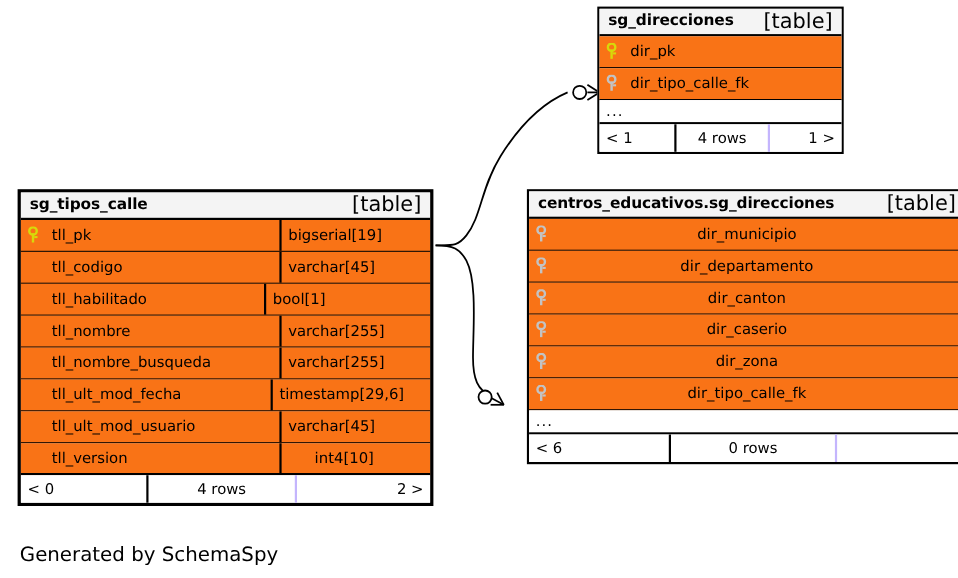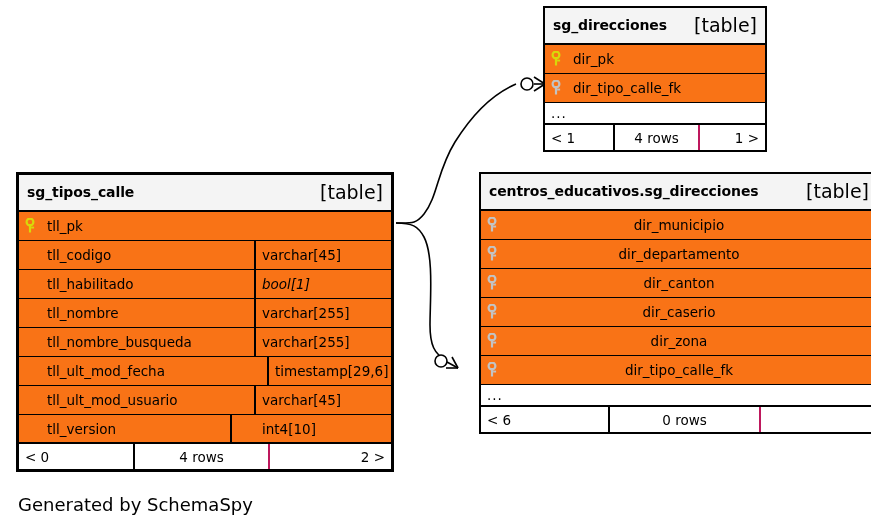--- a/index.html
+++ b/index.html
@@ -36,21 +36,21 @@
     border-width: 2px;
   }
 
   .ent-header {
     display: flex;
     align-items: center;
     justify-content: space-between;
     background: #f4f4f4;
     border-bottom: 2px solid #000000;
     padding: 3px 8px 4px 8px;
-    height: 37px;
+    height: 25px;
     box-sizing: border-box;
   }
   .ent-title {
     font-weight: bold;
     font-size: 14px;
     letter-spacing: -0.1px;
     white-space: nowrap;
   }
   .ent-tag {
     font-size: 19px;
@@ -127,21 +127,21 @@
     font-size: 13.5px;
   }
   .foot-cell {
     display: flex;
     align-items: center;
     box-sizing: border-box;
     overflow: hidden;
     white-space: nowrap;
   }
   .foot-left   { justify-content: flex-start; padding-left: 6px; }
-  .foot-mid    { justify-content: center; border-left: 2px solid #000; border-right: 2px solid #be185d; }
+  .foot-mid    { justify-content: center; border-left: 2px solid #000; border-right: 2px solid #c4b5fd; }
   .foot-right  { justify-content: flex-end;  padding-right: 6px; }
 
   
   .credit {
     position: absolute;
     left: 18px;
     top: 494px;
     font-size: 18px;
     color: #000000;
     white-space: nowrap;
@@ -239,36 +239,37 @@
       <div class="col-name">
         <span class="key-icon">
           <svg width="14" height="16" viewBox="0 0 14 16">
             <circle cx="5" cy="4" r="3.4" fill="none" stroke="#d8d80a" stroke-width="2.2"></circle>
             <rect x="3.9" y="6" width="2.2" height="8.5" fill="#d8d80a"></rect>
             <rect x="6.1" y="8.6" width="3" height="1.9" fill="#d8d80a"></rect>
           </svg>
         </span>
         <span>tll_pk</span>
       </div>
+      <div class="col-type" style="width:137px;">bigserial[19]</div>
     </div>
 
     <div class="ent-row">
       <div class="col-name">
         <span class="key-icon"></span>
         <span>tll_codigo</span>
       </div>
       <div class="col-type" style="width:137px;">varchar[45]</div>
     </div>
 
     <div class="ent-row">
       <div class="col-name">
         <span class="key-icon"></span>
         <span>tll_habilitado</span>
       </div>
-      <div class="col-type" style="width:137px;font-style:italic;">bool[1]</div>
+      <div class="col-type" style="width:151px;">bool[1]</div>
     </div>
 
     <div class="ent-row">
       <div class="col-name">
         <span class="key-icon"></span>
         <span>tll_nombre</span>
       </div>
       <div class="col-type" style="width:137px;">varchar[255]</div>
     </div>
 
@@ -278,37 +279,37 @@
         <span>tll_nombre_busqueda</span>
       </div>
       <div class="col-type" style="width:137px;">varchar[255]</div>
     </div>
 
     <div class="ent-row">
       <div class="col-name">
         <span class="key-icon"></span>
         <span>tll_ult_mod_fecha</span>
       </div>
-      <div class="col-type" style="width:124px;">timestamp[29,6]</div>
+      <div class="col-type" style="width:145px;">timestamp[29,6]</div>
     </div>
 
     <div class="ent-row">
       <div class="col-name">
         <span class="key-icon"></span>
         <span>tll_ult_mod_usuario</span>
       </div>
       <div class="col-type" style="width:137px;">varchar[45]</div>
     </div>
 
     <div class="ent-row" style="border-bottom-width:2px;justify-content:center;">
       <div class="col-name">
         <span class="key-icon"></span>
         <span>tll_version</span>
       </div>
-      <div class="col-type" style="width:161px;padding-left:30px;">int4[10]</div>
+      <div class="col-type" style="width:137px;padding-left:30px;">int4[10]</div>
     </div>
 
     <div class="ent-footer">
       <div class="foot-cell foot-left" style="width:114px;">&lt; 0</div>
       <div class="foot-cell foot-mid" style="width:137px;">4 rows</div>
       <div class="foot-cell foot-right" style="width:121px;">2 &gt;</div>
     </div>
   </div>
 
   <div class="entity thin" id="tbl-centros_educativos_sg_direcciones" style="left:479px; top:172px; width:400px;">

